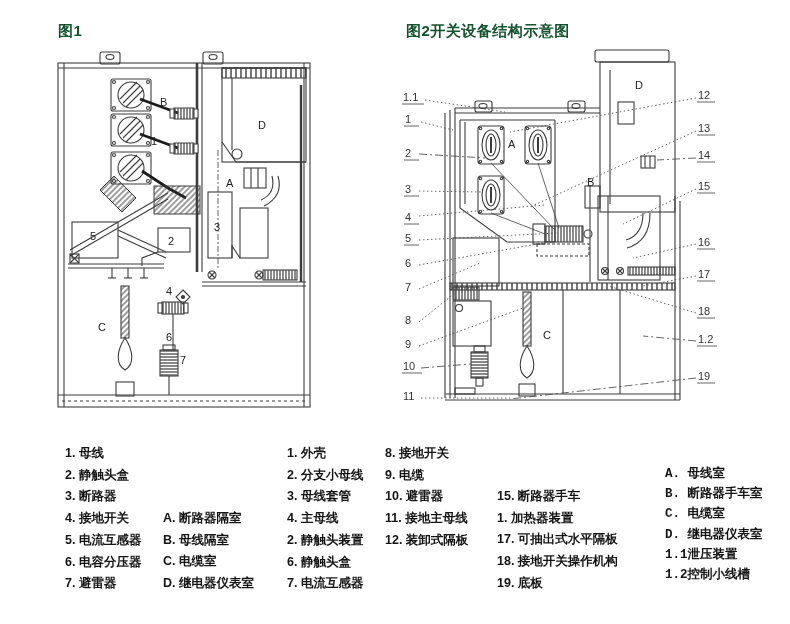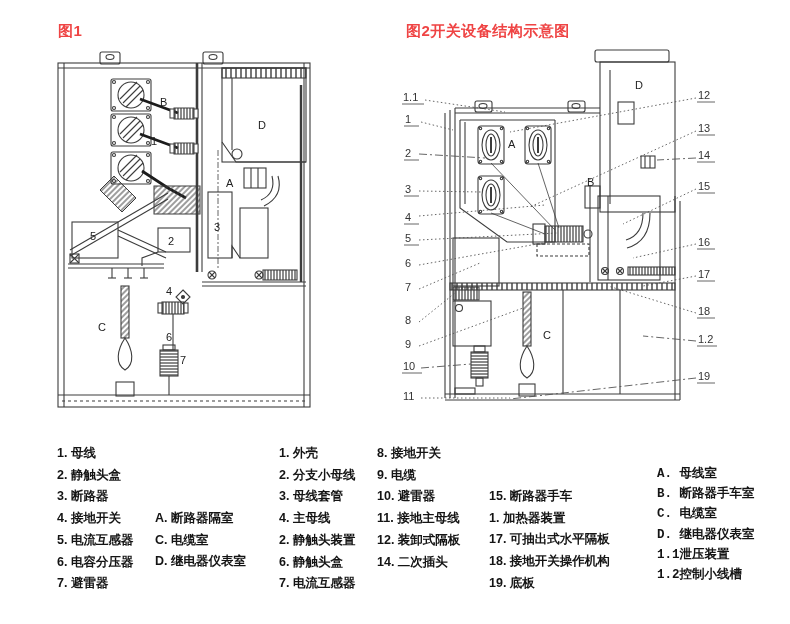--- a/index.html
+++ b/index.html
@@ -1,23 +1,23 @@
 <!DOCTYPE html>
 <html><head>
 <meta charset="utf-8">
 <style>
   * { margin:0; padding:0; box-sizing:border-box; }
   body { background:#ffffff; font-family:"Liberation Sans","DejaVu Sans",sans-serif; }
   .page { position:relative; width:790px; height:624px; background:#ffffff; overflow:hidden; }
-  .fig-title { position:absolute; font-size:15px; font-weight:bold; color:#ef4444; letter-spacing:0.5px; }
+  .fig-title { position:absolute; font-size:15px; font-weight:bold; color:#14532d; letter-spacing:0.5px; }
   svg { position:absolute; }
   svg text { font-family:"Liberation Sans","DejaVu Sans",sans-serif; fill:#222; }
   .pt { font-size:11px; }
   .co { font-size:11px; fill:#333; }
-  .legend-col { position:absolute; font-size:12.5px; font-weight:bold; color:#141414; white-space:nowrap; }
+  .legend-col { position:absolute; font-size:12.5px; font-weight:bold; color:#141414; white-space:nowrap;margin-left:8px; }
   .legend-col .li { line-height:21.7px; }
   .legend-col.tight .li { line-height:20.2px; }
 </style>
 </head>
 <body>
 
 <div class="page">
 
   <div class="fig-title" style="left:58px;top:22px;">图1</div>
   <div class="fig-title" style="left:384px;top:22px;margin-left:22px;">图2开关设备结构示意图</div>
@@ -376,41 +376,41 @@
     <div class="li">2. 静触头盒</div>
     <div class="li">3. 断路器</div>
     <div class="li">4. 接地开关</div>
     <div class="li">5. 电流互感器</div>
     <div class="li">6. 电容分压器</div>
     <div class="li">7. 避雷器</div>
   </div>
 
   <div class="legend-col" style="left:155px;top:508px;">
     <div class="li">A. 断路器隔室</div>
+    <div class="li">B. 母线隔室</div>
     <div class="li">C. 电缆室</div>
     <div class="li">D. 继电器仪表室</div>
   </div>
 
   <div class="legend-col" style="left:279px;top:443px;">
     <div class="li">1. 外壳</div>
     <div class="li">2. 分支小母线</div>
     <div class="li">3. 母线套管</div>
     <div class="li">4. 主母线</div>
     <div class="li">2. 静触头装置</div>
     <div class="li">6. 静触头盒</div>
     <div class="li">7. 电流互感器</div>
   </div>
 
   <div class="legend-col" style="left:377px;top:443px;">
     <div class="li">8. 接地开关</div>
     <div class="li">9. 电缆</div>
     <div class="li">10. 避雷器</div>
     <div class="li">11. 接地主母线</div>
     <div class="li">12. 装卸式隔板</div>
-    <div class="li">14. 二次插头</div>
   </div>
 
   <div class="legend-col" style="left:489px;top:486px;">
     <div class="li">15. 断路器手车</div>
     <div class="li">1. 加热器装置</div>
     <div class="li">17. 可抽出式水平隔板</div>
     <div class="li">18. 接地开关操作机构</div>
     <div class="li">19. 底板</div>
   </div>
 

